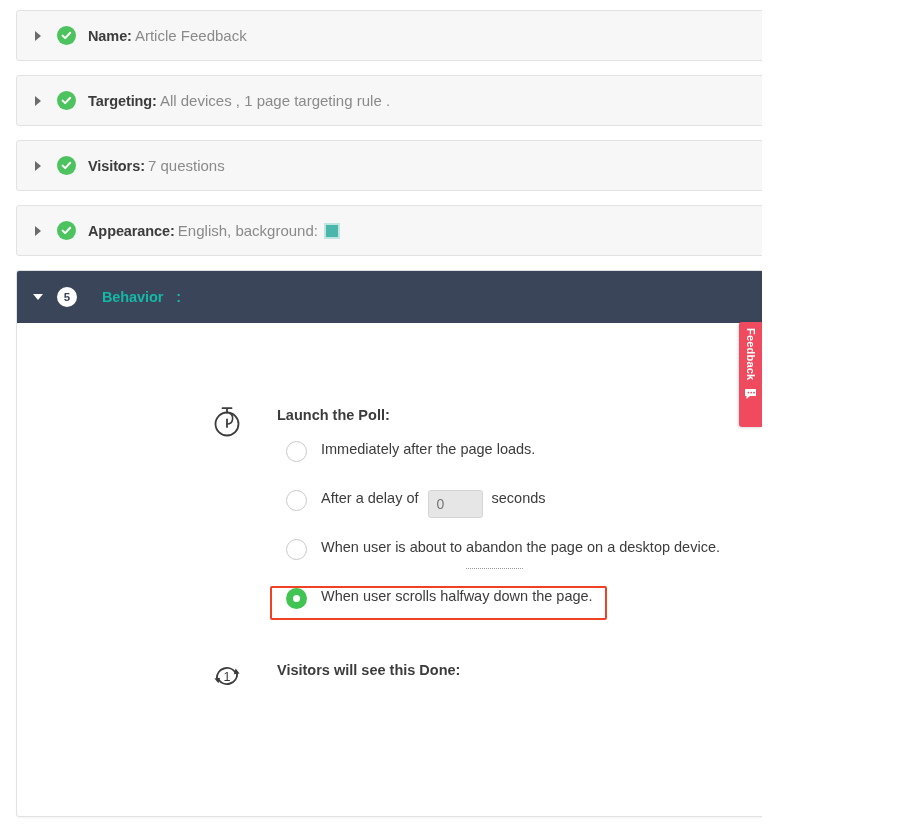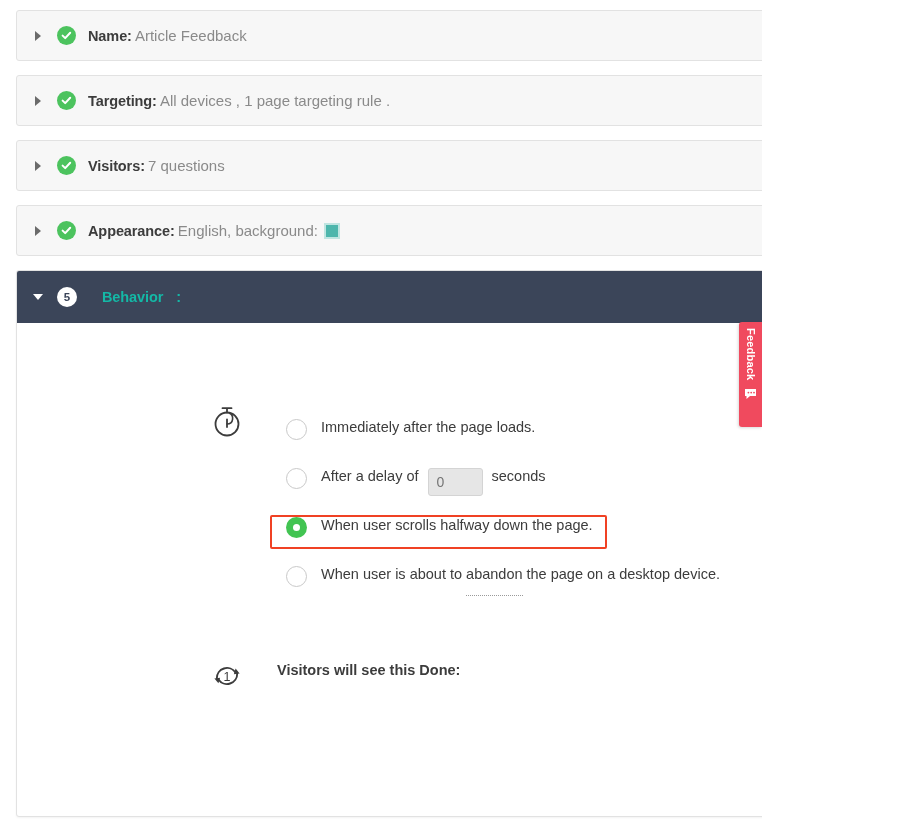--- a/index.html
+++ b/index.html
@@ -336,45 +336,46 @@
       <div class="group" id="group-launch">
         <span class="group-icon">
           <svg width="36" height="36" viewBox="0 0 36 36">
             <circle cx="18" cy="21" r="11.5" fill="none" stroke="#3c3c3c" stroke-width="1.8"></circle>
             <path d="M18 21 C 25 21 25 12 20.5 10.2" fill="none" stroke="#3c3c3c" stroke-width="1.6" stroke-linecap="round"></path>
             <line x1="18" y1="16.5" x2="18" y2="24" stroke="#3c3c3c" stroke-width="1.8" stroke-linecap="round"></line>
             <line x1="18" y1="9.5" x2="18" y2="6" stroke="#3c3c3c" stroke-width="1.8" stroke-linecap="round"></line>
             <line x1="13.5" y1="5.2" x2="22.5" y2="5.2" stroke="#3c3c3c" stroke-width="1.8" stroke-linecap="round"></line>
           </svg>
         </span>
+        <div class="group-title">Launch the Poll:</div>
 
         <div class="options">
 
           <div class="opt">
             <span class="radio"></span>
             <span class="opt-label">Immediately after the page loads.</span>
           </div>
 
           <div class="opt">
             <span class="radio"></span>
             <span class="opt-label">After a delay of</span>
             <input class="delay-input" type="text" placeholder="0" style="">
             <span class="opt-label">seconds</span>
           </div>
 
-          <div class="opt highlight">
-            <span class="radio checked"></span>
-            <span class="opt-label">When user scrolls halfway down the page.</span>
-          </div>
-
           <div class="opt">
             <span class="radio"></span>
             <span class="opt-label">When user is about to</span>
             <span class="opt-label dotted" style="margin:0 4px">abandon</span>
             <span class="opt-label">the page on a desktop device.</span>
+          </div>
+
+          <div class="opt highlight">
+            <span class="radio checked"></span>
+            <span class="opt-label">When user scrolls halfway down the page.</span>
           </div>
 
         </div>
       </div>
 
       <div class="group" id="group-frequency">
         <span class="group-icon">
           <svg width="36" height="36" viewBox="0 0 36 36">
             <path d="M7.8 20.5 A 10.2 10.2 0 0 1 26.5 14.6" fill="none" stroke="#3c3c3c" stroke-width="1.9" stroke-linecap="round"></path>
             <path d="M28.2 15.5 A 10.2 10.2 0 0 1 9.5 21.4" fill="none" stroke="#3c3c3c" stroke-width="1.9" stroke-linecap="round"></path>

